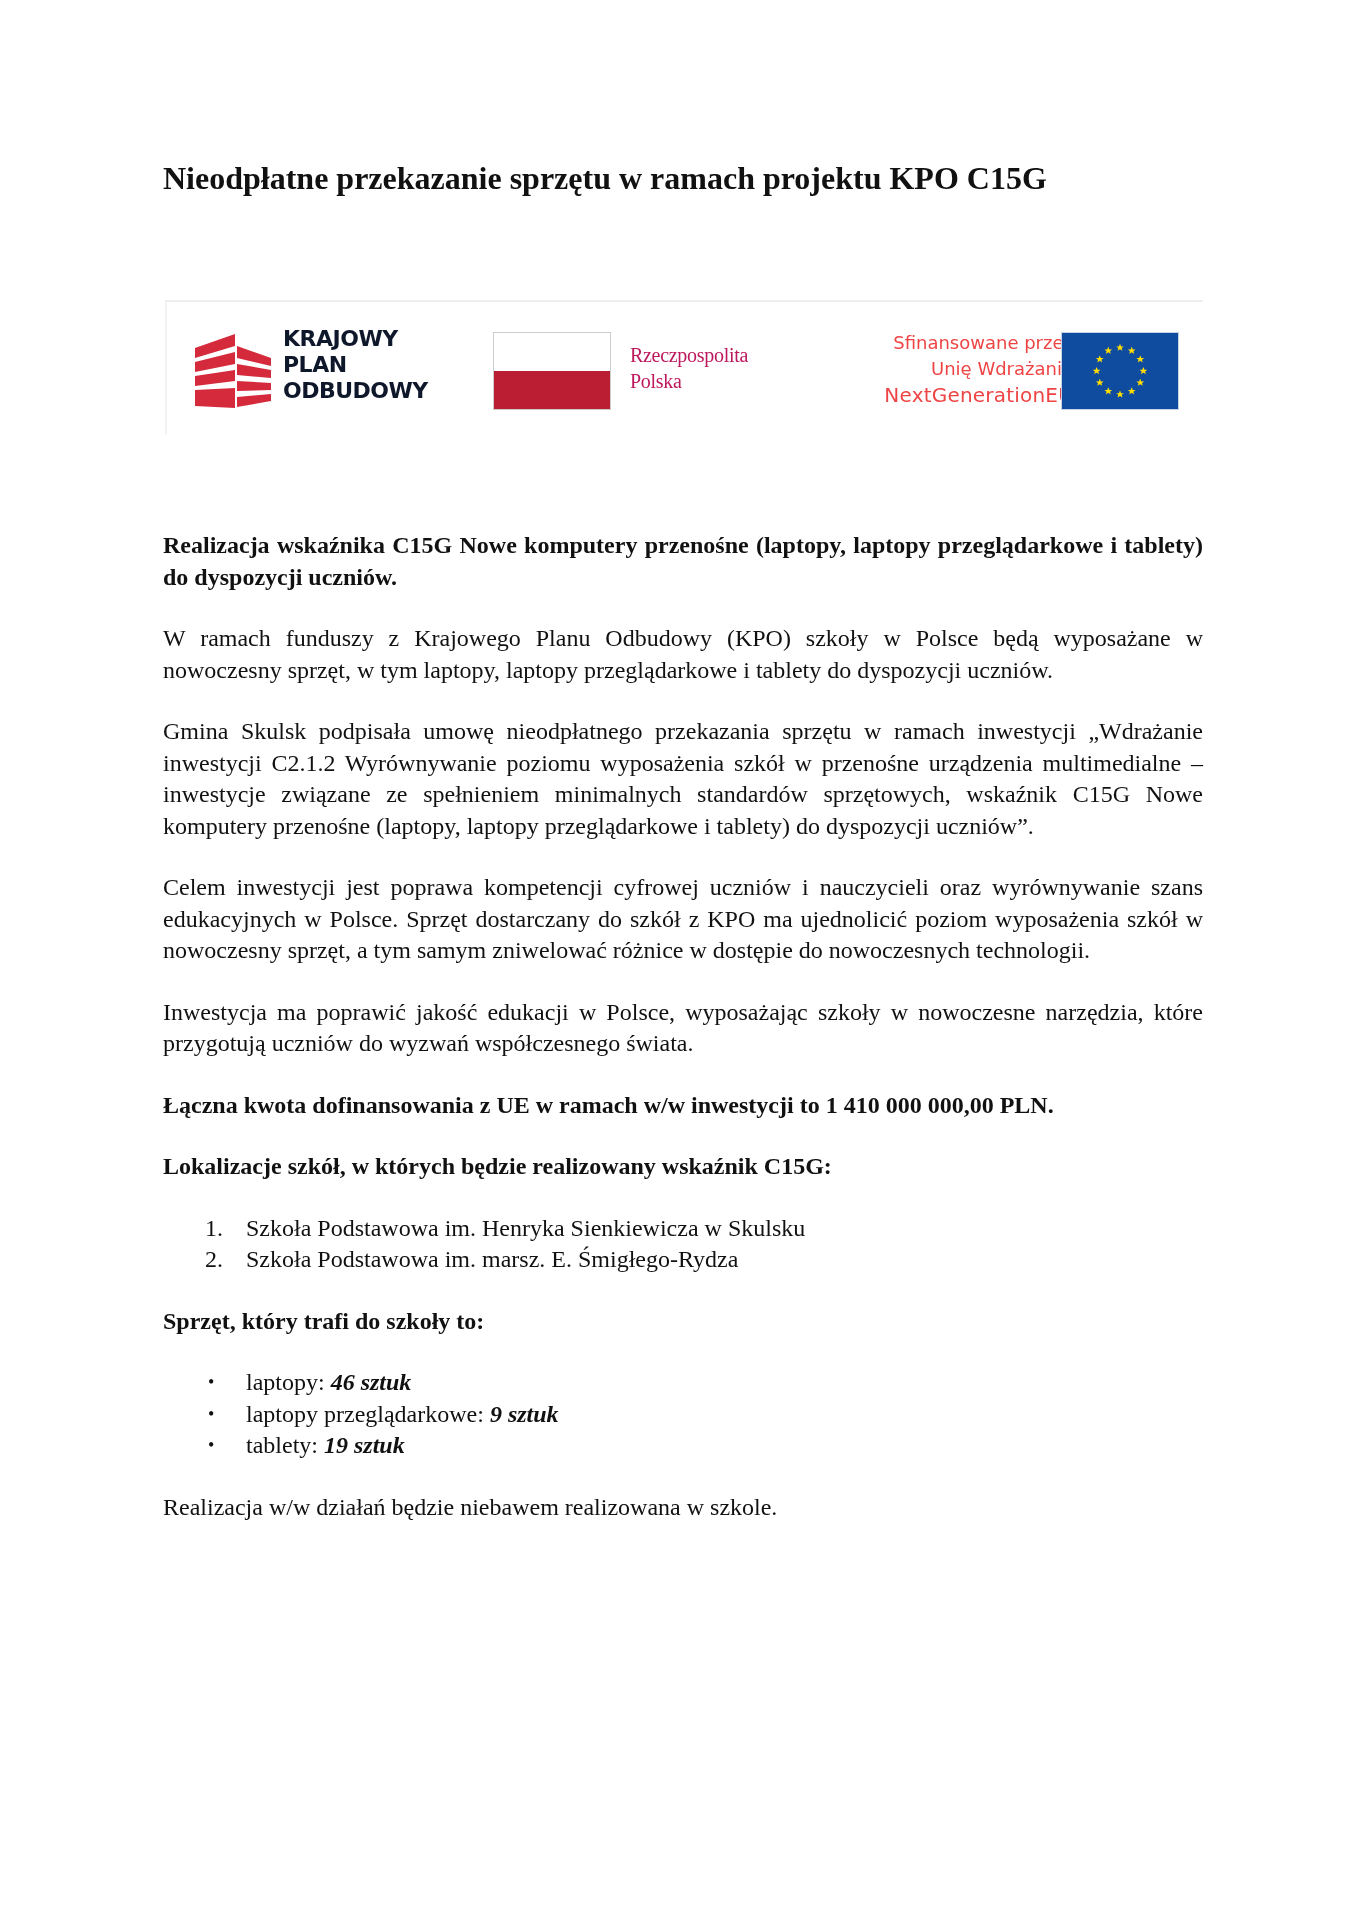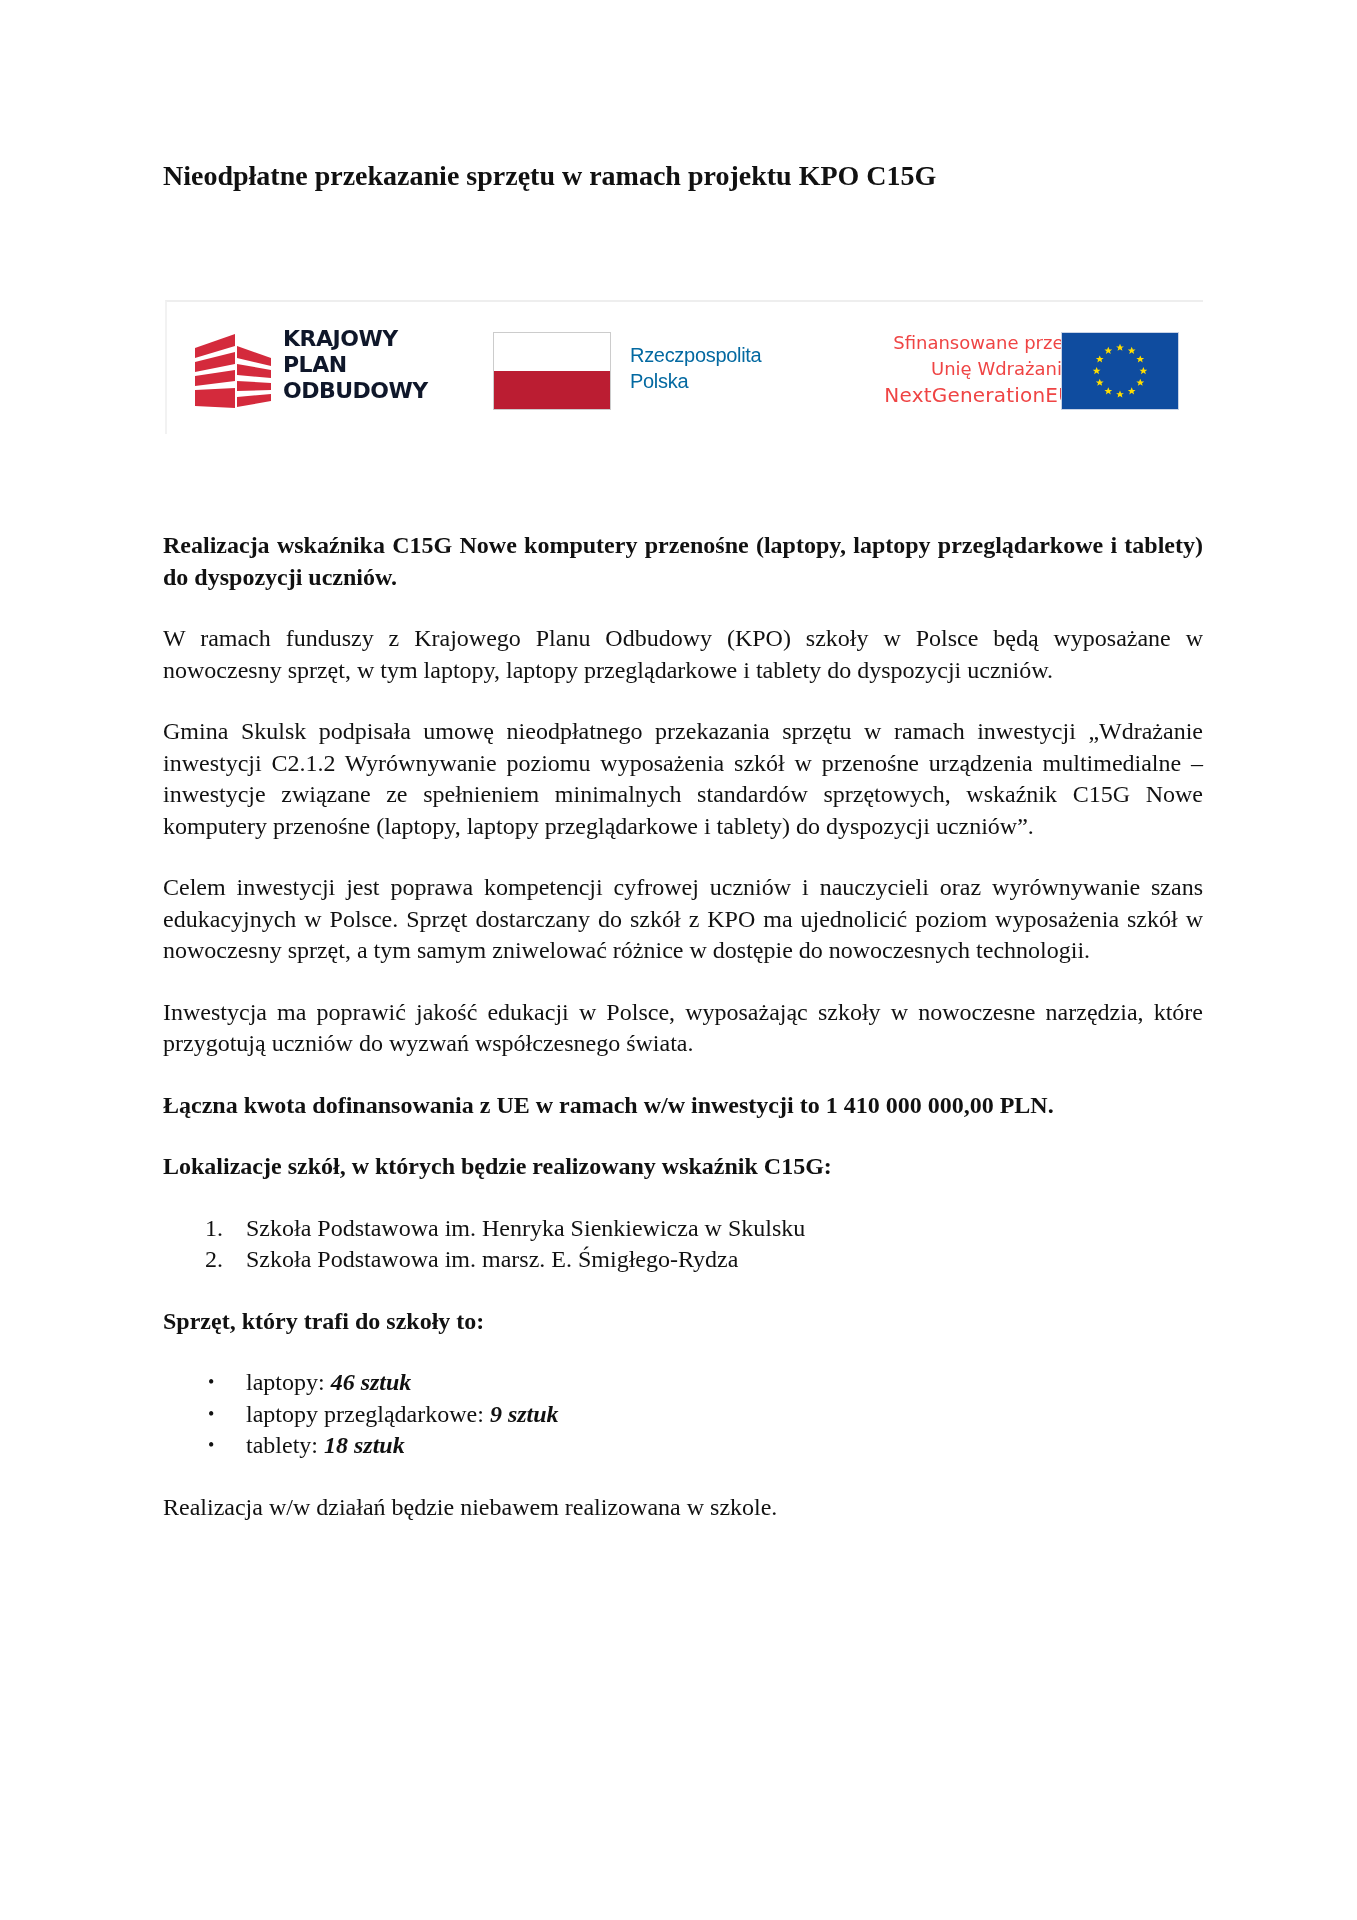--- a/index.html
+++ b/index.html
@@ -19,21 +19,21 @@
       position: absolute;
       left: 163px;
       top: 0;
       width: 1040px;
     }
     .title {
       position: absolute;
       top: 160px;
       left: 0;
       margin: 0;
-      font-size: 28px;
+      font-size: 32px;
       font-weight: bold;
       letter-spacing: 0;
       white-space: nowrap;
       text-align: center;
     }
     
     .logo-banner {
       position: absolute;
       top: 300px;
       left: 2px;
@@ -71,24 +71,24 @@
       border: 1px solid #cccccc;
       box-sizing: border-box;
       overflow: hidden;
     }
     .pl-flag .white { height: 50%; background: #ffffff; }
     .pl-flag .red { height: 50%; background: #bb1d32; }
     .rp-text {
       position: absolute;
       left: 463px;
       top: 40px;
-      font-family: Liberation Sans, sans-serif;
+      font-family: Liberation Serif, serif;
       font-size: 20px;
       line-height: 26px;
-      color: #0369a1;
+      color: #be185d;
       letter-spacing: -0.3px;
     }
     .eu-text {
       position: absolute;
       right: 130px;
       top: 28px;
       font-family: "DejaVu Sans", "Liberation Sans", sans-serif;
       font-size: 18px;
       line-height: 26px;
       color: #ef4444;
@@ -238,19 +238,19 @@
       <li>
         <span class="marker">•</span>
         <span>laptopy: </span><span class="qty">46 sztuk</span>
       </li>
       <li>
         <span class="marker">•</span>
         <span>laptopy przeglądarkowe: </span><span class="qty">9 sztuk</span>
       </li>
       <li>
         <span class="marker">•</span>
-        <span>tablety: </span><span class="qty">18 sztuk</span>
+        <span>tablety: </span><span class="qty">19 sztuk</span>
       </li>
     </ul>
 
     <p class="single">Realizacja w/w działań będzie niebawem realizowana w szkole.</p>
   </div>
 </div>
 
 </body></html>

